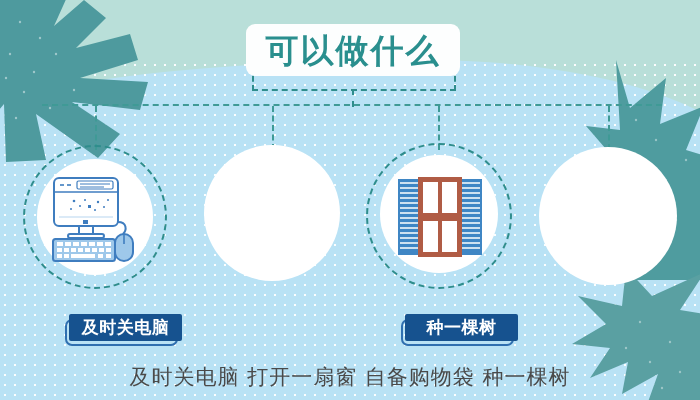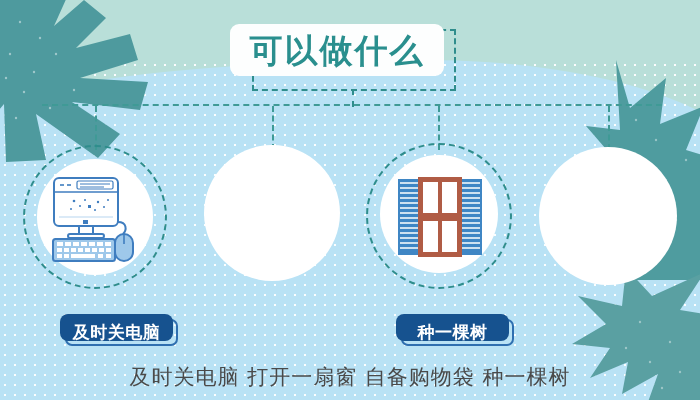--- a/index.html
+++ b/index.html
@@ -32,21 +32,21 @@
   
   .title-bracket{
     position:absolute;left:252px;top:29px;width:204px;height:62px;
     border:2px dashed #2f8d8c;box-sizing:border-box;
   }
   .title-stem{
     position:absolute;left:352px;top:89px;width:0;height:18px;
     border-left:2px dashed #2f8d8c;
   }
   .title-card{
-    position:absolute;left:230px;top:24px;width:214px;height:52px;
+    position:absolute;left:246px;top:24px;width:214px;height:52px;
     background:#fdfefe;border-radius:9px;
     display:flex;align-items:center;justify-content:center;
   }
   .title-text{
     font-size:33px;font-weight:bold;color:#2a8f8e;
     letter-spacing:2px;line-height:1;white-space:nowrap;
     font-family:"DejaVu Sans","Liberation Sans",sans-serif;
   }
 
   
@@ -67,23 +67,23 @@
   }
 
   
   .badge-wrap{position:absolute;}
   .badge-shadow{
     position:absolute;left:5px;top:5px;width:113px;height:27px;
     border:2px solid #2f6fb0;border-radius:7px;box-sizing:border-box;
     background:transparent;
   }
   .badge{
-    position:absolute;left:0;top:0;width:113px;height:27px;
-    background:#16528f;border-radius:8px;
-    display:flex;align-items:flex-end;justify-content:center;
+    position:absolute;left:9px;top:0;width:113px;height:27px;
+    background:#16528f;border-radius:2px;
+    display:flex;align-items:center;justify-content:center;
   }
   .badge-text{
     color:#ffffff;font-size:17px;font-weight:600;letter-spacing:.5px;
     line-height:1;white-space:nowrap;
   }
 
   
   .caption{
     position:absolute;left:0;top:363px;width:700px;text-align:center;
     font-size:21px;color:#4a4a4a;letter-spacing:1px;white-space:nowrap;

